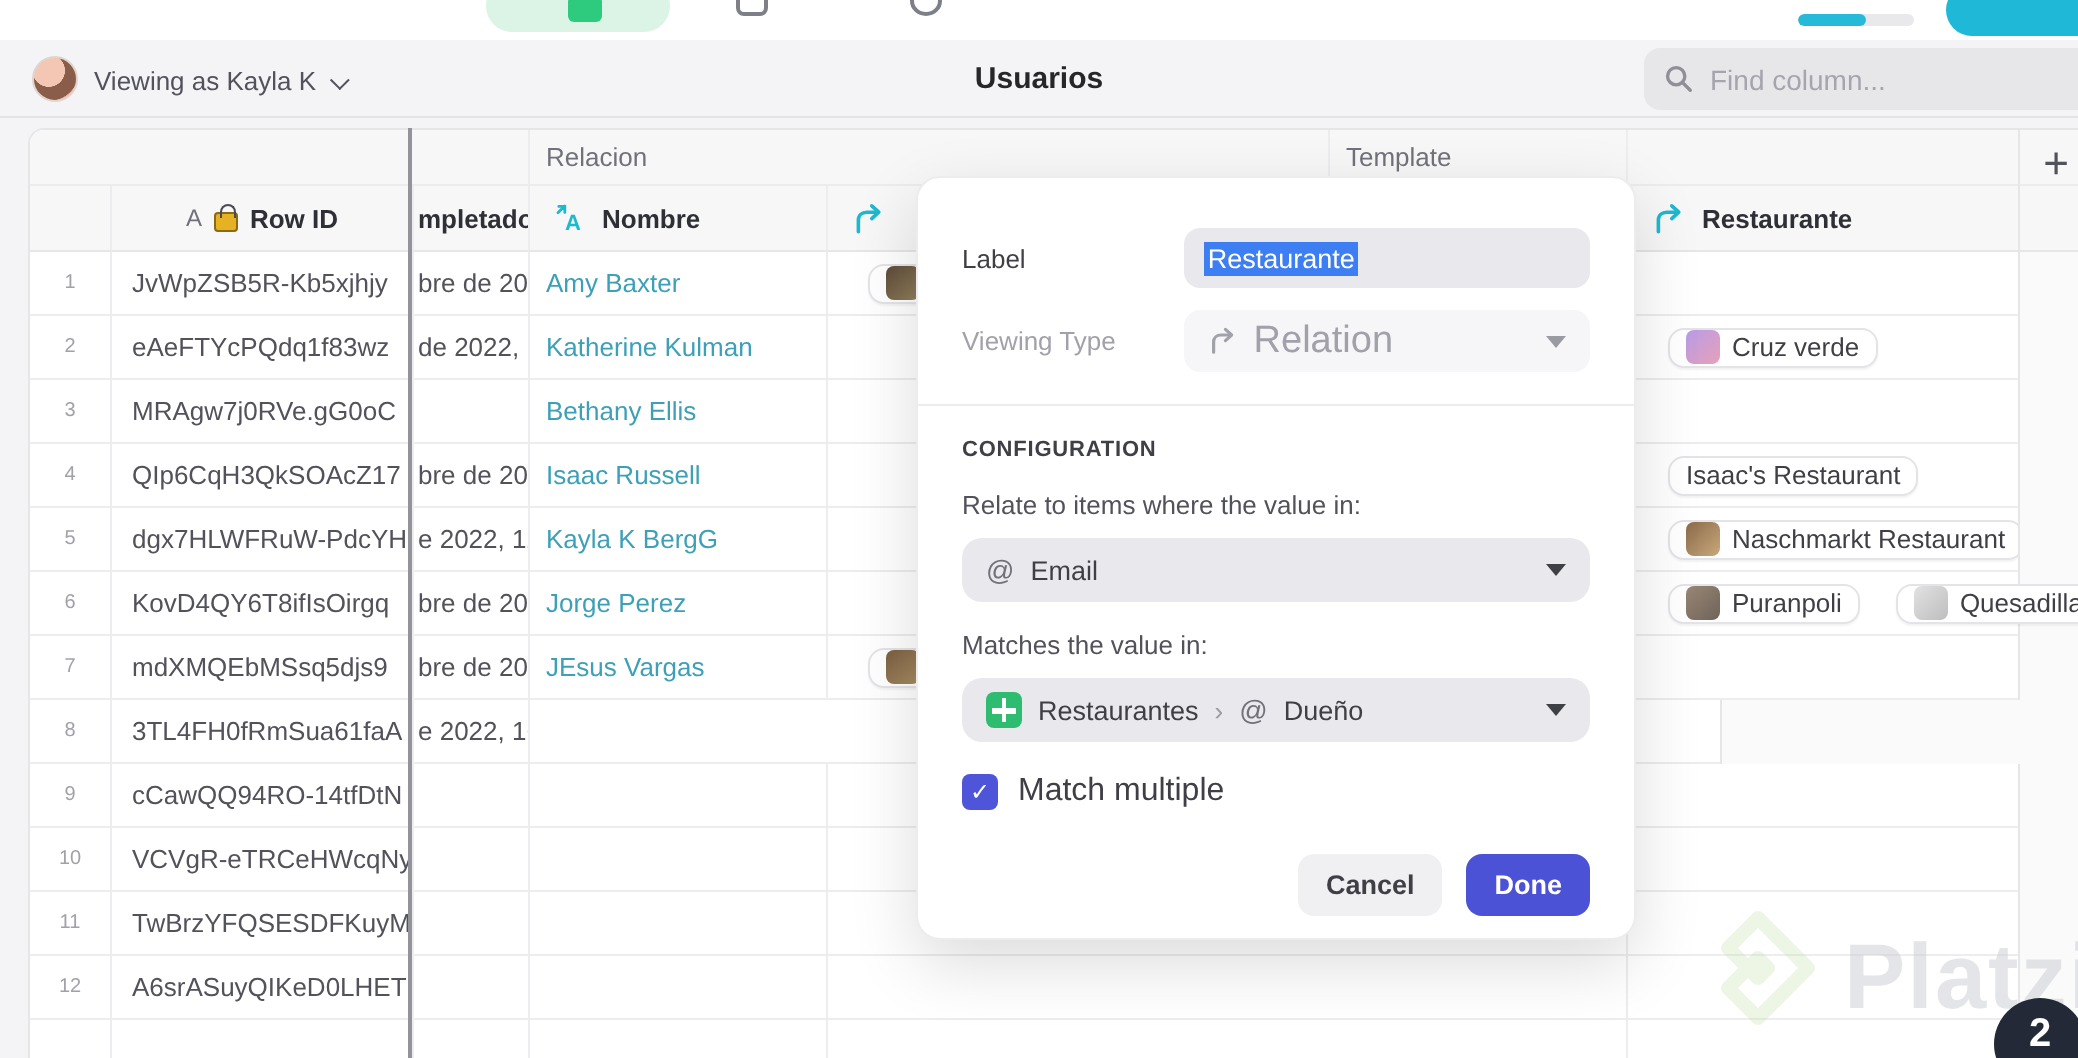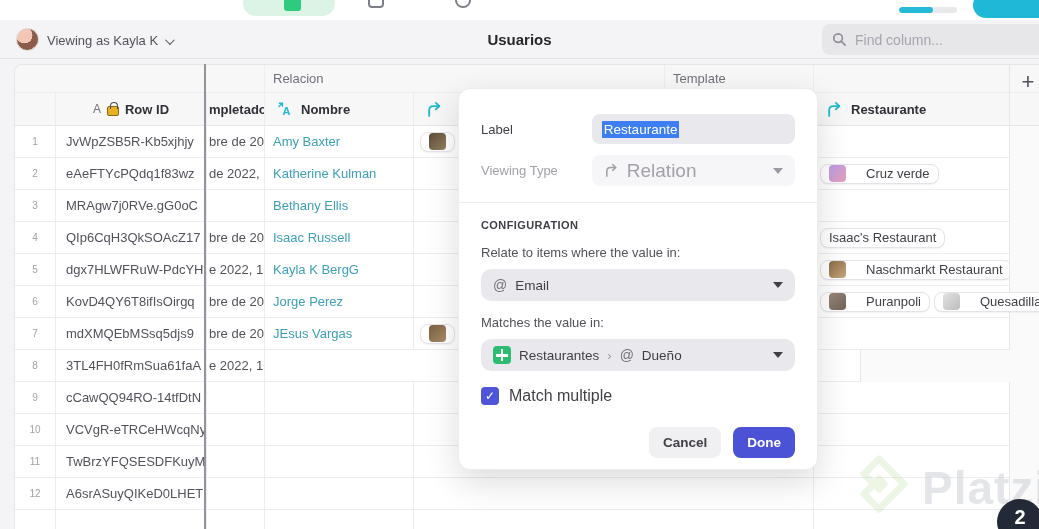--- a/index.html
+++ b/index.html
@@ -58,22 +58,22 @@
   .link { color:#3da0b8; }
   .th-a { color:#71717a; font-weight:normal; font-size:12px; }
   .of-visible { overflow:visible; }
 
   
   .lock { position:relative; width:12px; height:10px; background:#e6b224; border:1px solid #8a6a12; border-radius:2px; margin-top:4px; }
   .lock::before { content:""; position:absolute; left:2px; top:-5px; width:6px; height:6px;
     border:1.6px solid #4a4a52; border-bottom:none; border-radius:4px 4px 0 0; }
 
   
-  .chip { display:inline-flex; align-items:center; gap:20px; height:20px; padding:0 8px; background:#fff;
-    border:1px solid #e4e4e8; border-radius:8px; box-shadow:0 1px 1px rgba(0,0,0,.05); font-size:13px; color:#3f3f46; flex:none; }
+  .chip { display:inline-flex; align-items:center; gap:6px; height:20px; padding:0 8px; background:#fff;
+    border:1px solid #e4e4e8; border-radius:8px; box-shadow:0 1px 1px rgba(0,0,0,.05); font-size:13px; color:#3f3f46; flex:none;margin-left:14px; }
   .chip-img { width:17px; height:17px; border-radius:4px; flex:none; }
   .img-photo1 { background:linear-gradient(135deg,#5c4a38,#93815d); }
   .img-cruz   { background:linear-gradient(135deg,#b79ce8,#e8a0b8); }
   .img-nasch  { background:linear-gradient(135deg,#8a6a4a,#c9a87b); }
   .img-puran  { background:linear-gradient(135deg,#9a8876,#6e6258); }
   .img-quesa  { background:linear-gradient(135deg,#e2e2e2,#bdbdbd); }
   .img-photo7 { background:linear-gradient(135deg,#7a5f41,#a98d64); }
   .chip-partial { width:10px; padding:0; border-radius:8px 0 0 8px; }
   .chip-overflow { padding-right:28px; }
 

